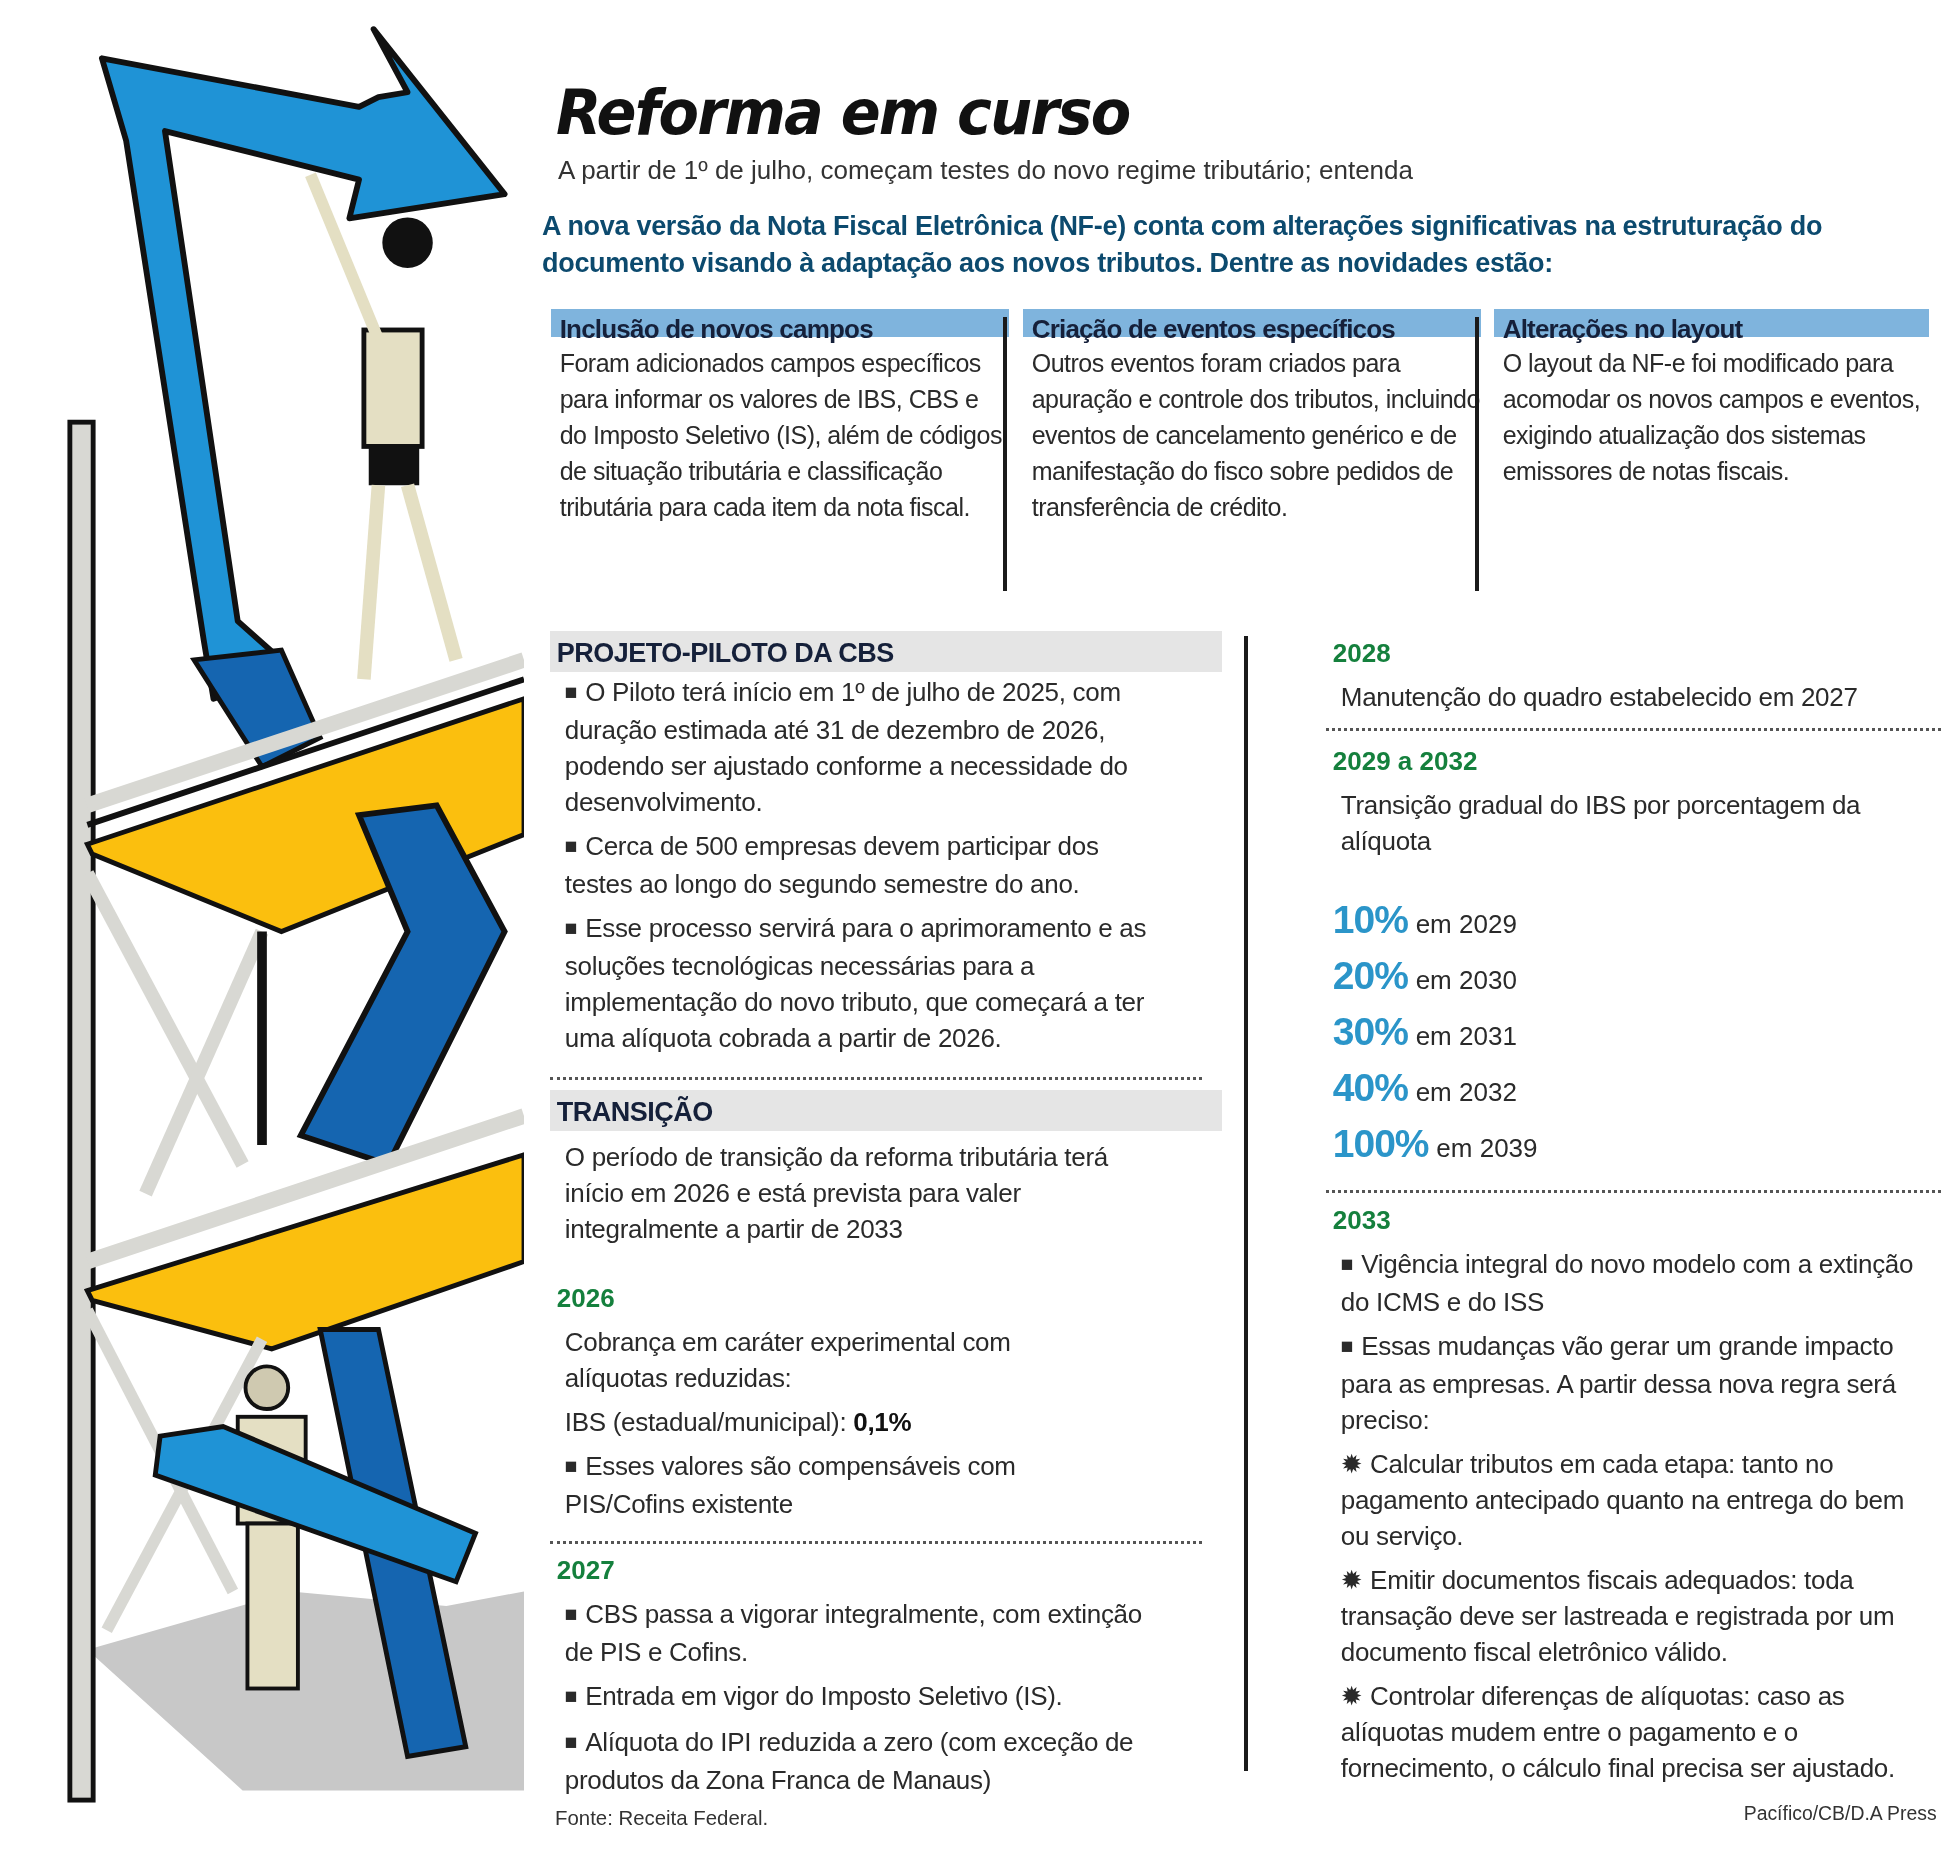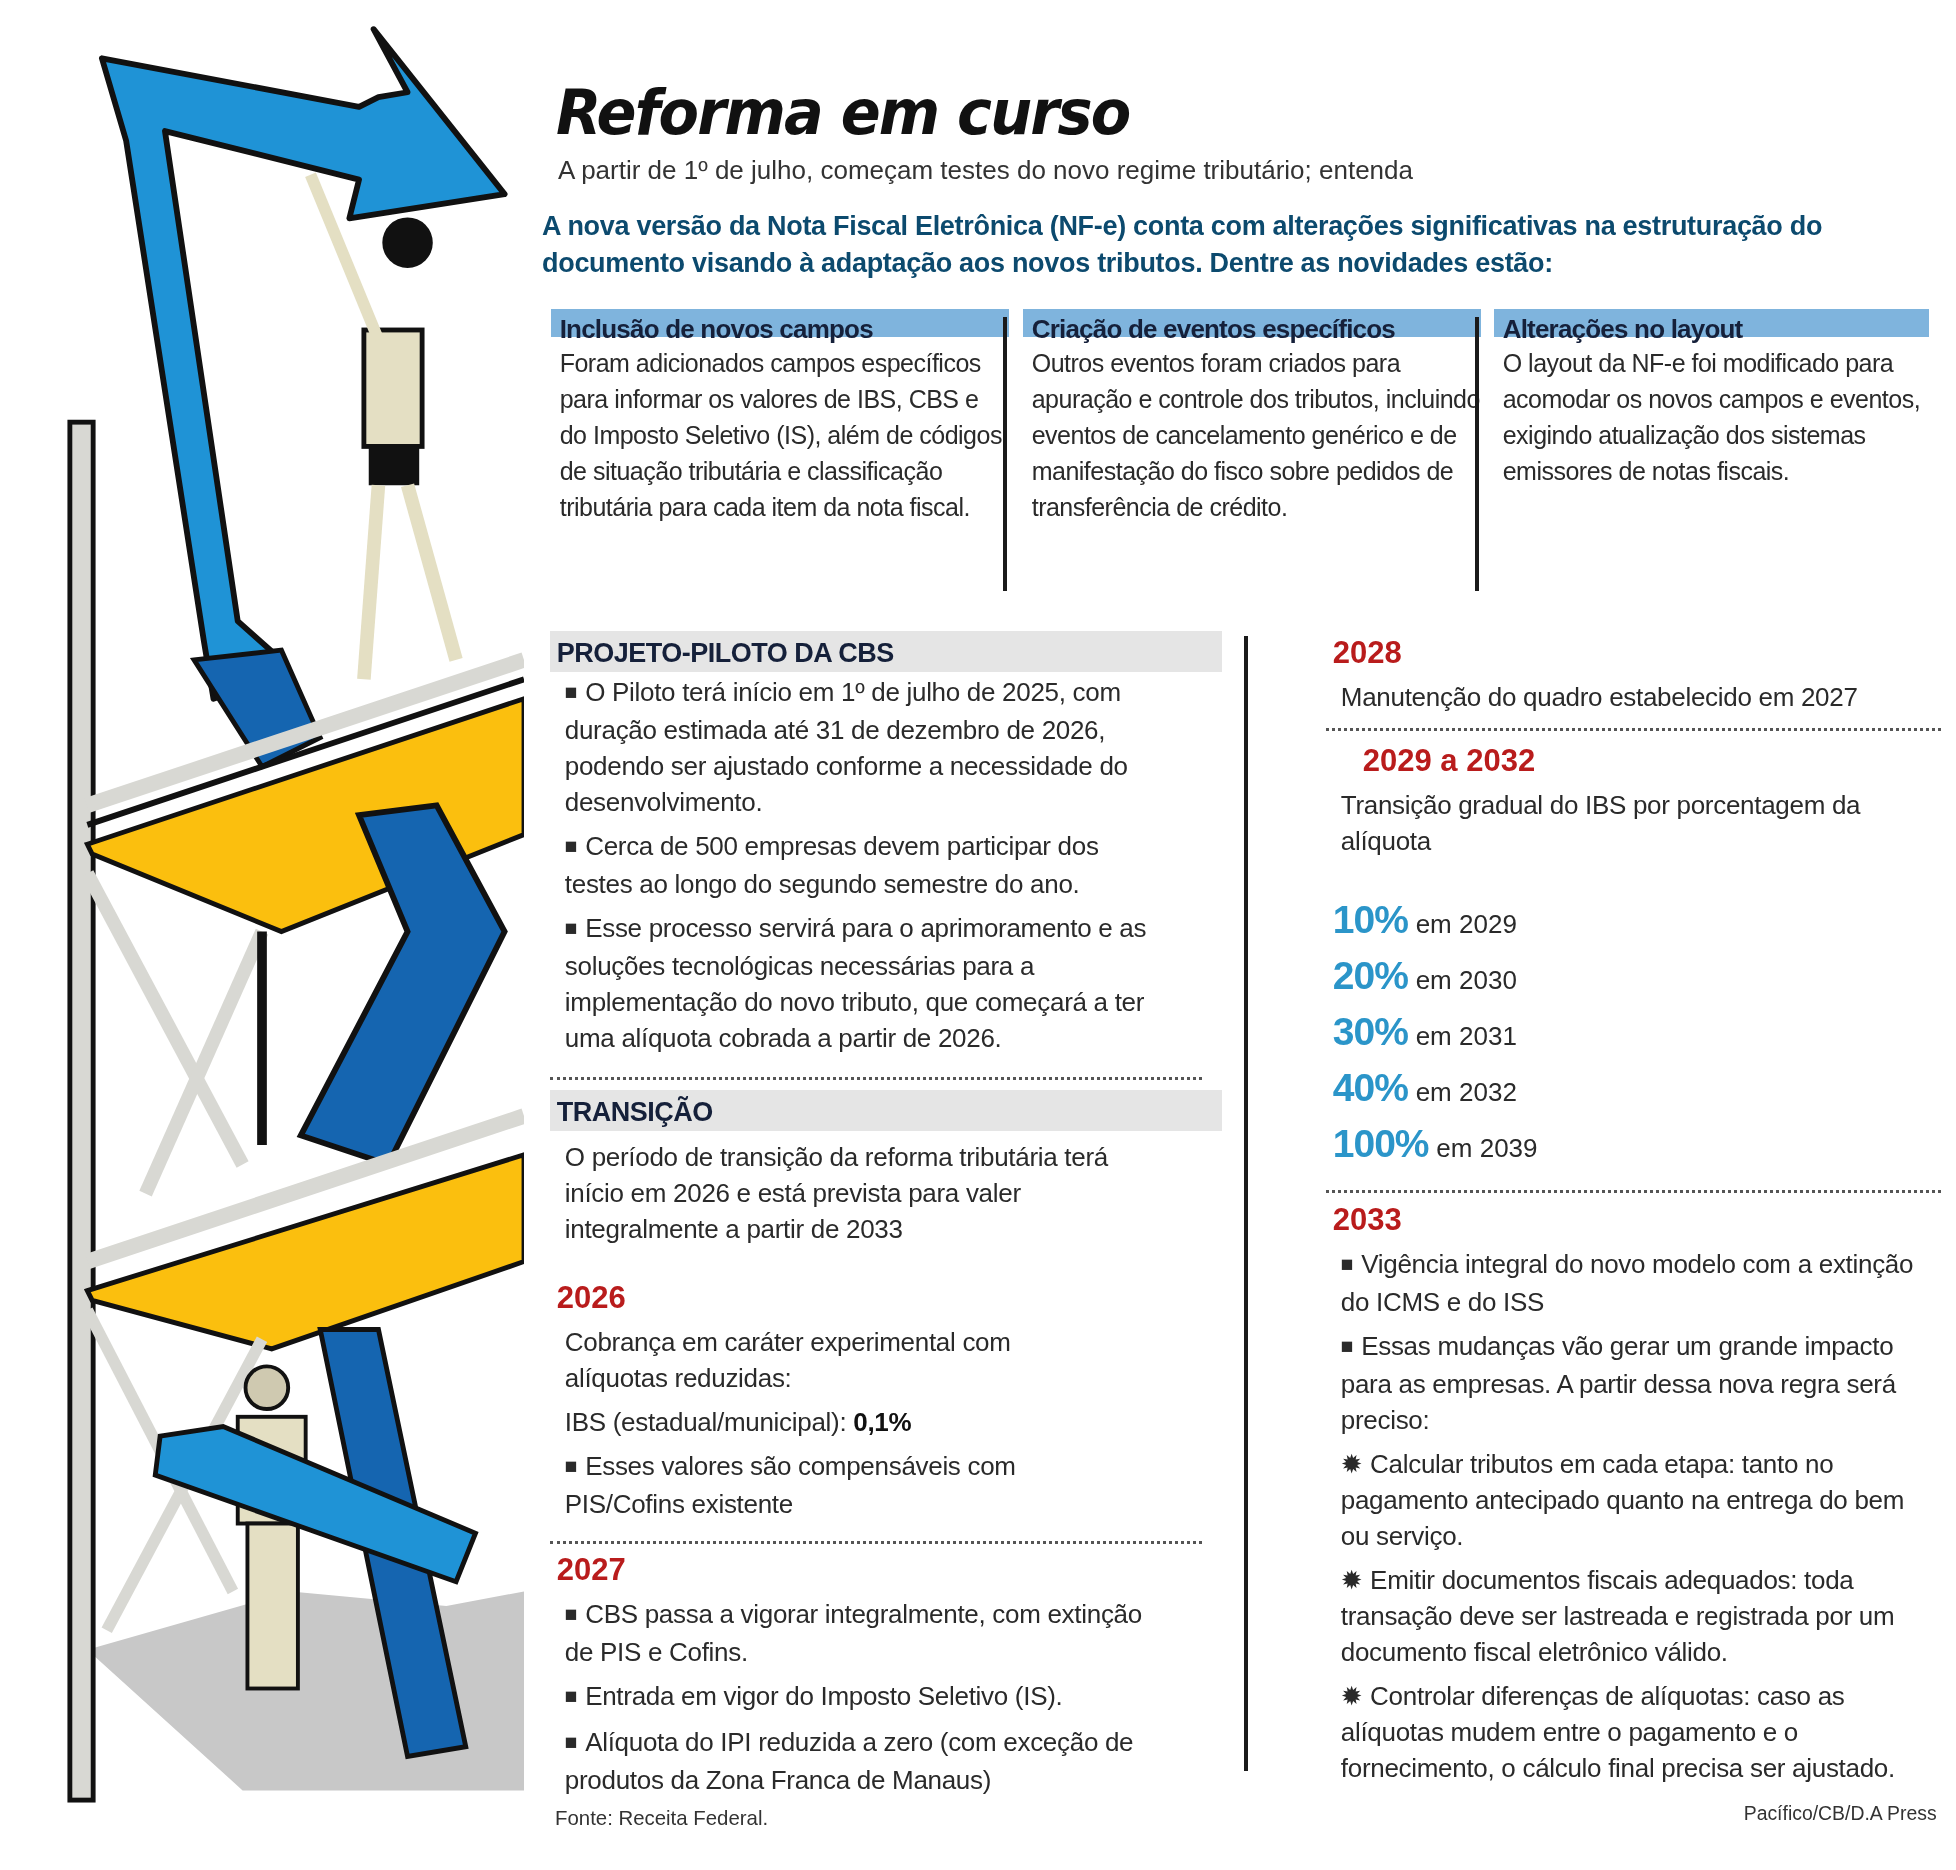--- a/index.html
+++ b/index.html
@@ -12,21 +12,21 @@
   .cols3 { position: absolute; left: 551px; top: 309px; width: 1378px; height: 283px; }
   .col3 { position: absolute; top: 0; width: 458px; }
   .col3 .bar { background: #7fb4dd; height: 28px; line-height: 41px; padding-left: 8.7px; font-size: 26px; font-weight: 700; color: #15203a; letter-spacing: -0.8px; }
   .col3 p { margin: 7.8px 0 0 8.7px; font-size: 25px; line-height: 36px; color: #2a2a2a; font-weight: 300; letter-spacing: -0.5px; }
   .vline { position: absolute; background: #1a1a1a; width: 3.9px; }
 
   .leftcol { position: absolute; left: 550px; top: 631px; width: 672px; }
   .rightcol { position: absolute; left: 1326px; top: 631px; width: 615px; }
   .secbar { background: #e5e5e5; height: 41px; line-height: 45px; padding-left: 6.8px; font-size: 27px; font-weight: 700; color: #15203a; letter-spacing: -0.5px; }
   .txt { font-size: 26px; line-height: 36px; color: #2a2a2a; padding-left: 6.8px; margin: 8px; letter-spacing: -0.3px; }
-  .year { font-size: 31px; font-weight: 700; color: #b91c1c; padding-left: 6.8px; line-height: 36px; }
+  .year { font-size: 26px; font-weight: 700; color: #15803d; padding-left: 6.8px; line-height: 36px; }
   .dots { border-top: 3.9px dotted #555; height: 0; margin: 0; }
   .bullet::before { content: "\25A0"; margin-right: 7.8px; font-size: 21.3px; position: relative; top: -1.9px; }
   .star::before { content: "\2739"; margin-right: 7.8px; }
   .pct-row { font-size: 26px; color: #2a2a2a; line-height: 51px; padding-left: 6.8px; }
   .pct { color: #2b95c9; font-weight: 700; font-size: 39px; margin-right: 7.8px; letter-spacing: -1px; }
   b.val { font-weight: 700; color: #111; }
   .source { position: absolute; left: 555px; top: 1807px; font-size: 20.4px; color: #333; }
   .credit { position: absolute; right: 19.4px; top: 1802px; font-size: 19.4px; color: #333; }
 </style>
 </head>
@@ -121,21 +121,21 @@
     <p class="txt bullet">Entrada em vigor do Imposto Seletivo (IS).</p>
     <p class="txt bullet">Alíquota do IPI reduzida a zero (com exceção de produtos da Zona Franca de Manaus)</p>
   </div>
 </div>
 
 <div class="rightcol">
   <div class="year" style="margin-top:3.9px;">2028</div>
   <p class="txt">Manutenção do quadro estabelecido em 2027</p>
   <div class="dots" style="margin-top:13.6px; width:615px;"></div>
 
-  <div class="year" style="margin-top:11.6px;margin-left:30px;">2029 a 2032</div>
+  <div class="year" style="margin-top:11.6px;">2029 a 2032</div>
   <p class="txt" style="width:592px;">Transição gradual do IBS por porcentagem da alíquota</p>
 
   <div style="margin-top:35px;">
     <div class="pct-row"><span class="pct">10%</span><span>em 2029</span></div>
     <div class="pct-row"><span class="pct">20%</span><span>em 2030</span></div>
     <div class="pct-row"><span class="pct">30%</span><span>em 2031</span></div>
     <div class="pct-row"><span class="pct">40%</span><span>em 2032</span></div>
     <div class="pct-row"><span class="pct">100%</span><span>em 2039</span></div>
   </div>
 

